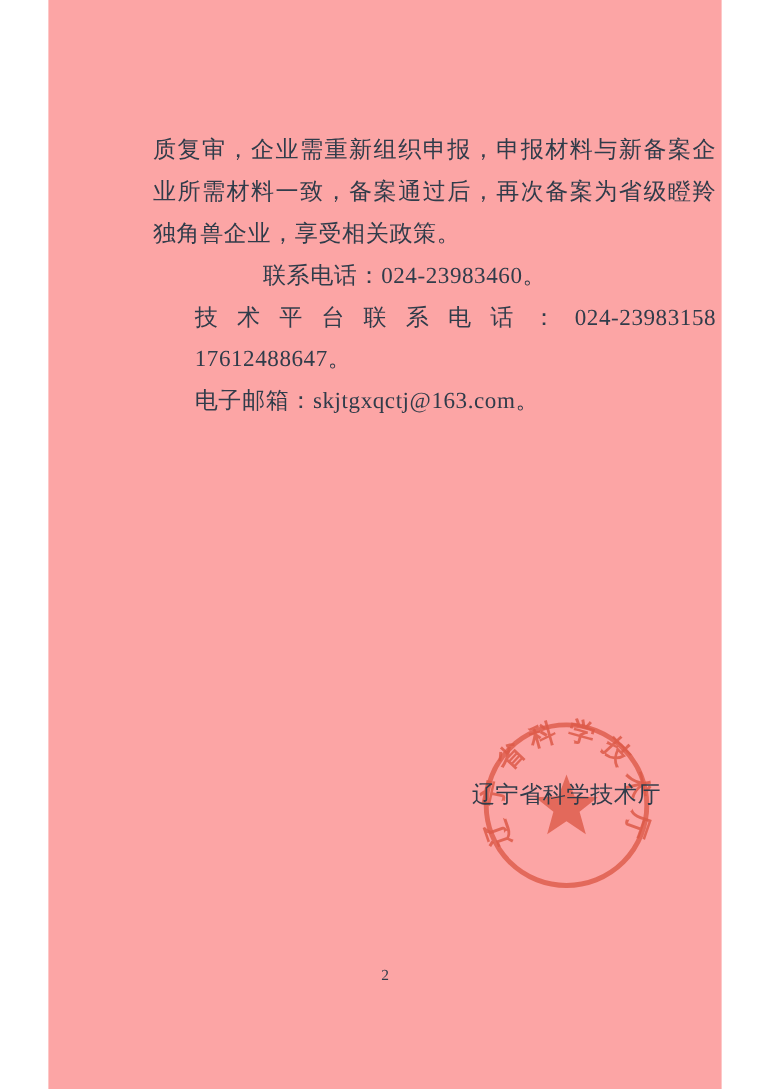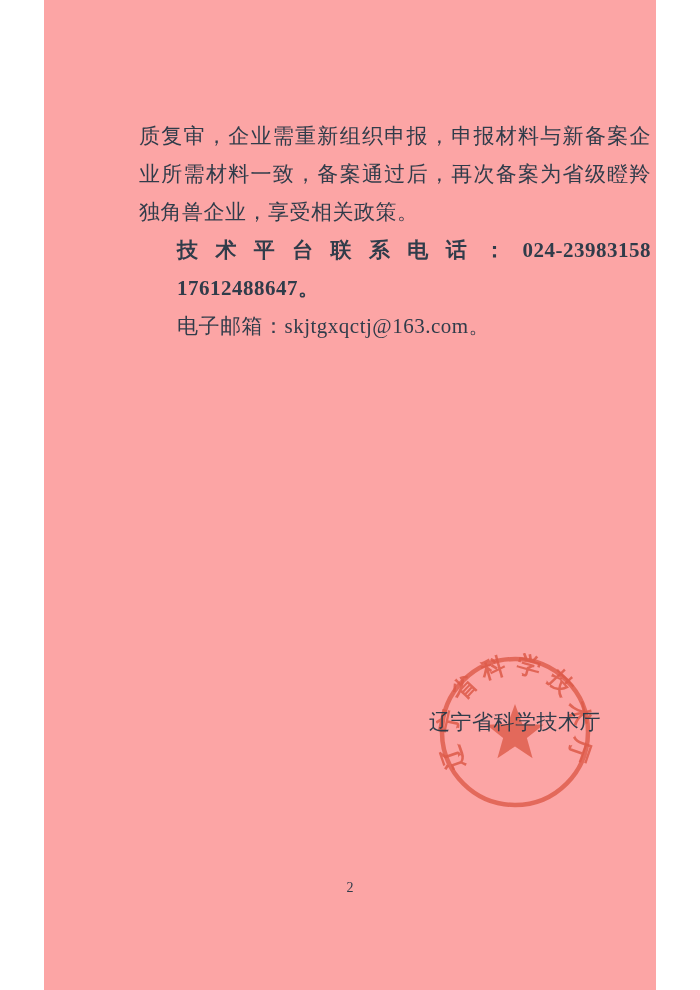--- a/index.html
+++ b/index.html
@@ -25,21 +25,21 @@
     text-align: justify;
   }
   .para { text-align: justify; }
   .para.indent { text-indent: 2em; }
   .contact-row {
     display: flex;
     padding-left: 38px;
     white-space: pre-wrap;
   }
   .contact-row .gap { display: inline-block; width: 62px; }
-  .pre { white-space: pre-wrap; font-weight: bold; }
+  .pre { white-space: pre-wrap; }
   .attachment-line {
     margin-top: 37px;
     padding-left: 38px;
   }
   .signature-block {
     position: absolute;
     left: 385px;
     top: 710px;
     z-index: 3;
     font-size: 21px;
@@ -70,20 +70,21 @@
 </head>
 <body>
 
 <div class="page">
 
   <div class="body-text">
     <p class="para">质复审，企业需重新组织申报，申报材料与新备案企业所需材料一致，备案通过后，再次备案为省级瞪羚独角兽企业，享受相关政策。</p>
 
     <div class="contact-row">
       <span class="gap"></span>
+      <span>联系电话：024-23983460。</span>
     </div>
     <div class="contact-row pre">技术平台联系电话：024-23983158  17612488647。</div>
     <div class="contact-row">电子邮箱：skjtgxqctj@163.com。</div>
 
   </div>
 
   <svg class="seal" viewBox="0 0 158 158" xmlns="http://www.w3.org/2000/svg">
     <circle cx="79" cy="79" r="73" fill="none" stroke="#d9503c" stroke-width="4.5" opacity="0.8"></circle>
     <path id="sealArc" d="M 25.3 103.1 A 59 59 0 1 1 132.7 103.1" fill="none"></path>
     <text font-size="24" font-weight="bold" fill="#d9503c" opacity="0.85" letter-spacing="8" font-family="Liberation Serif, DejaVu Serif, serif">

